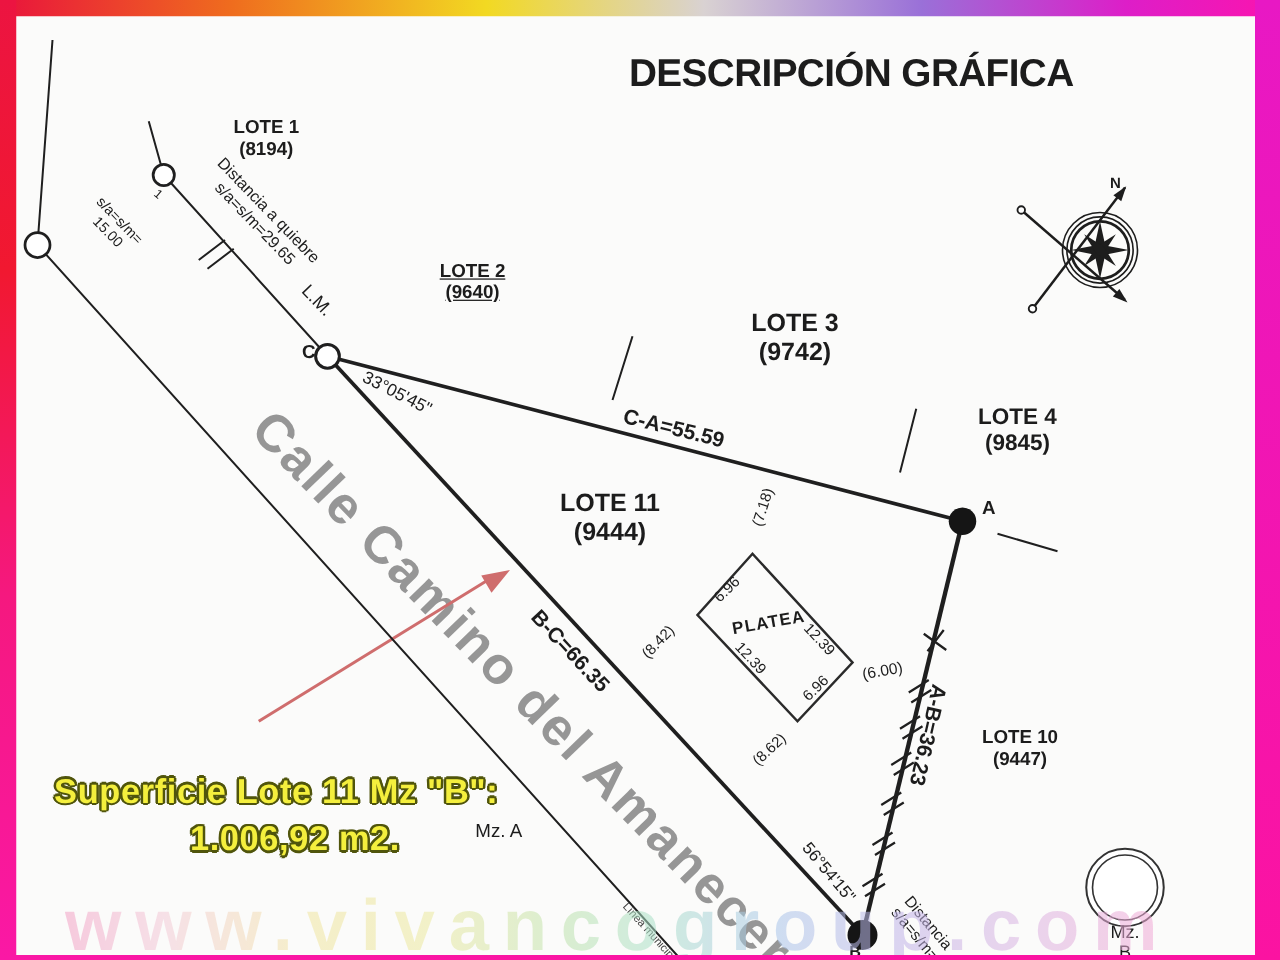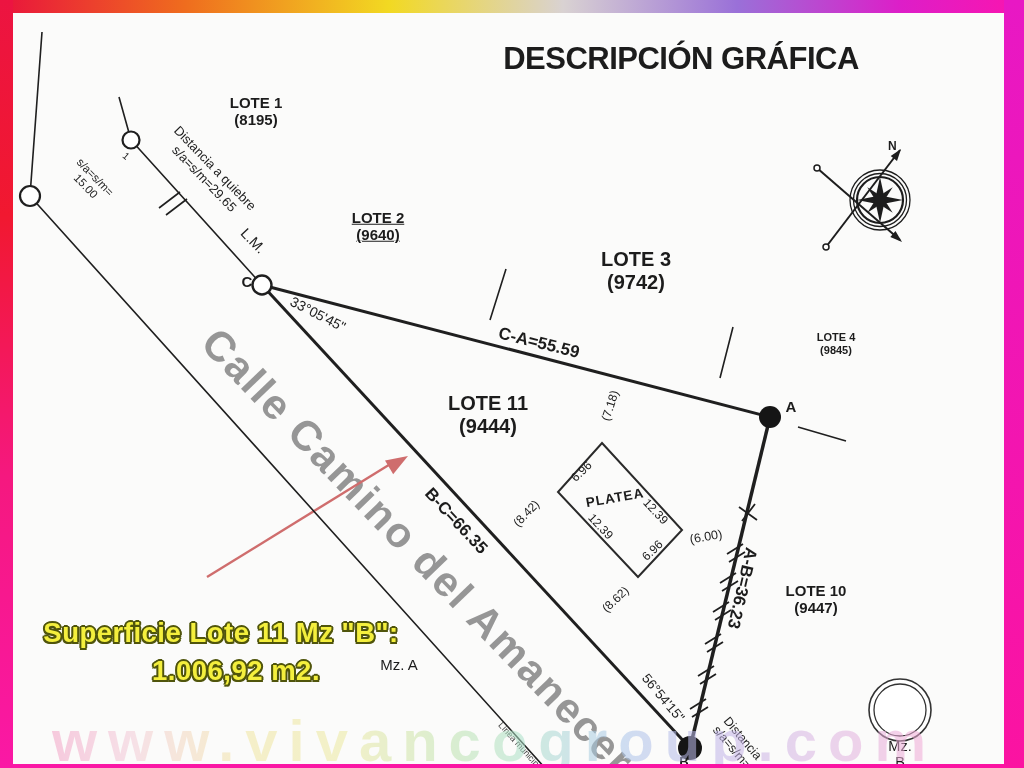--- a/index.html
+++ b/index.html
@@ -108,33 +108,33 @@
       <circle cx="1" cy="107" r="3" stroke-width="1.5" fill="#fff"></circle>
       <line x1="-8" y1="28" x2="75" y2="100" stroke-width="2"></line>
       <polygon points="77,102 65.3,97.1 70.5,91.1" fill="#1d1d1d" stroke="none"></polygon>
       <circle cx="-8" cy="28" r="3" stroke-width="1.5" fill="#fff"></circle>
       <text x="63" y="10" font-size="12" font-weight="bold" fill="#1d1d1d" stroke="none">N</text>
     </g>
   </svg>
 
   <div class="lbl b" style="left:681px;top:59px;font-size:31px;letter-spacing:-0.5px;z-index:3;">DESCRIPCIÓN GRÁFICA</div>
 
-  <div class="lbl b two-line" style="left:213px;top:111px;font-size:15px;z-index:3;margin-left:43px;">
+  <div class="lbl b two-line" style="left:213px;top:111px;font-size:15px;z-index:3;">
     <div>LOTE 1</div>
-      <div>(8195)</div>
+      <div>(8194)</div>
   </div>
   <div class="lbl b two-line" style="left:378px;top:226px;font-size:15px;z-index:3;text-decoration:underline;">
     <div>LOTE 2</div>
       <div>(9640)</div>
   </div>
   <div class="lbl b two-line" style="left:636px;top:271px;font-size:20px;z-index:3;">
     <div>LOTE 3</div>
       <div>(9742)</div>
   </div>
-  <div class="lbl b two-line" style="left:836px;top:344px;font-size:11px;z-index:3;">
+  <div class="lbl b two-line" style="left:814px;top:344px;font-size:18px;z-index:3;">
     <div>LOTE 4</div>
       <div>(9845)</div>
   </div>
   <div class="lbl b two-line" style="left:816px;top:599px;font-size:15px;z-index:3;">
     <div>LOTE 10</div>
       <div>(9447)</div>
   </div>
   <div class="lbl b two-line" style="left:488px;top:415px;font-size:20px;z-index:3;">
     <div>LOTE 11</div>
       <div>(9444)</div>

